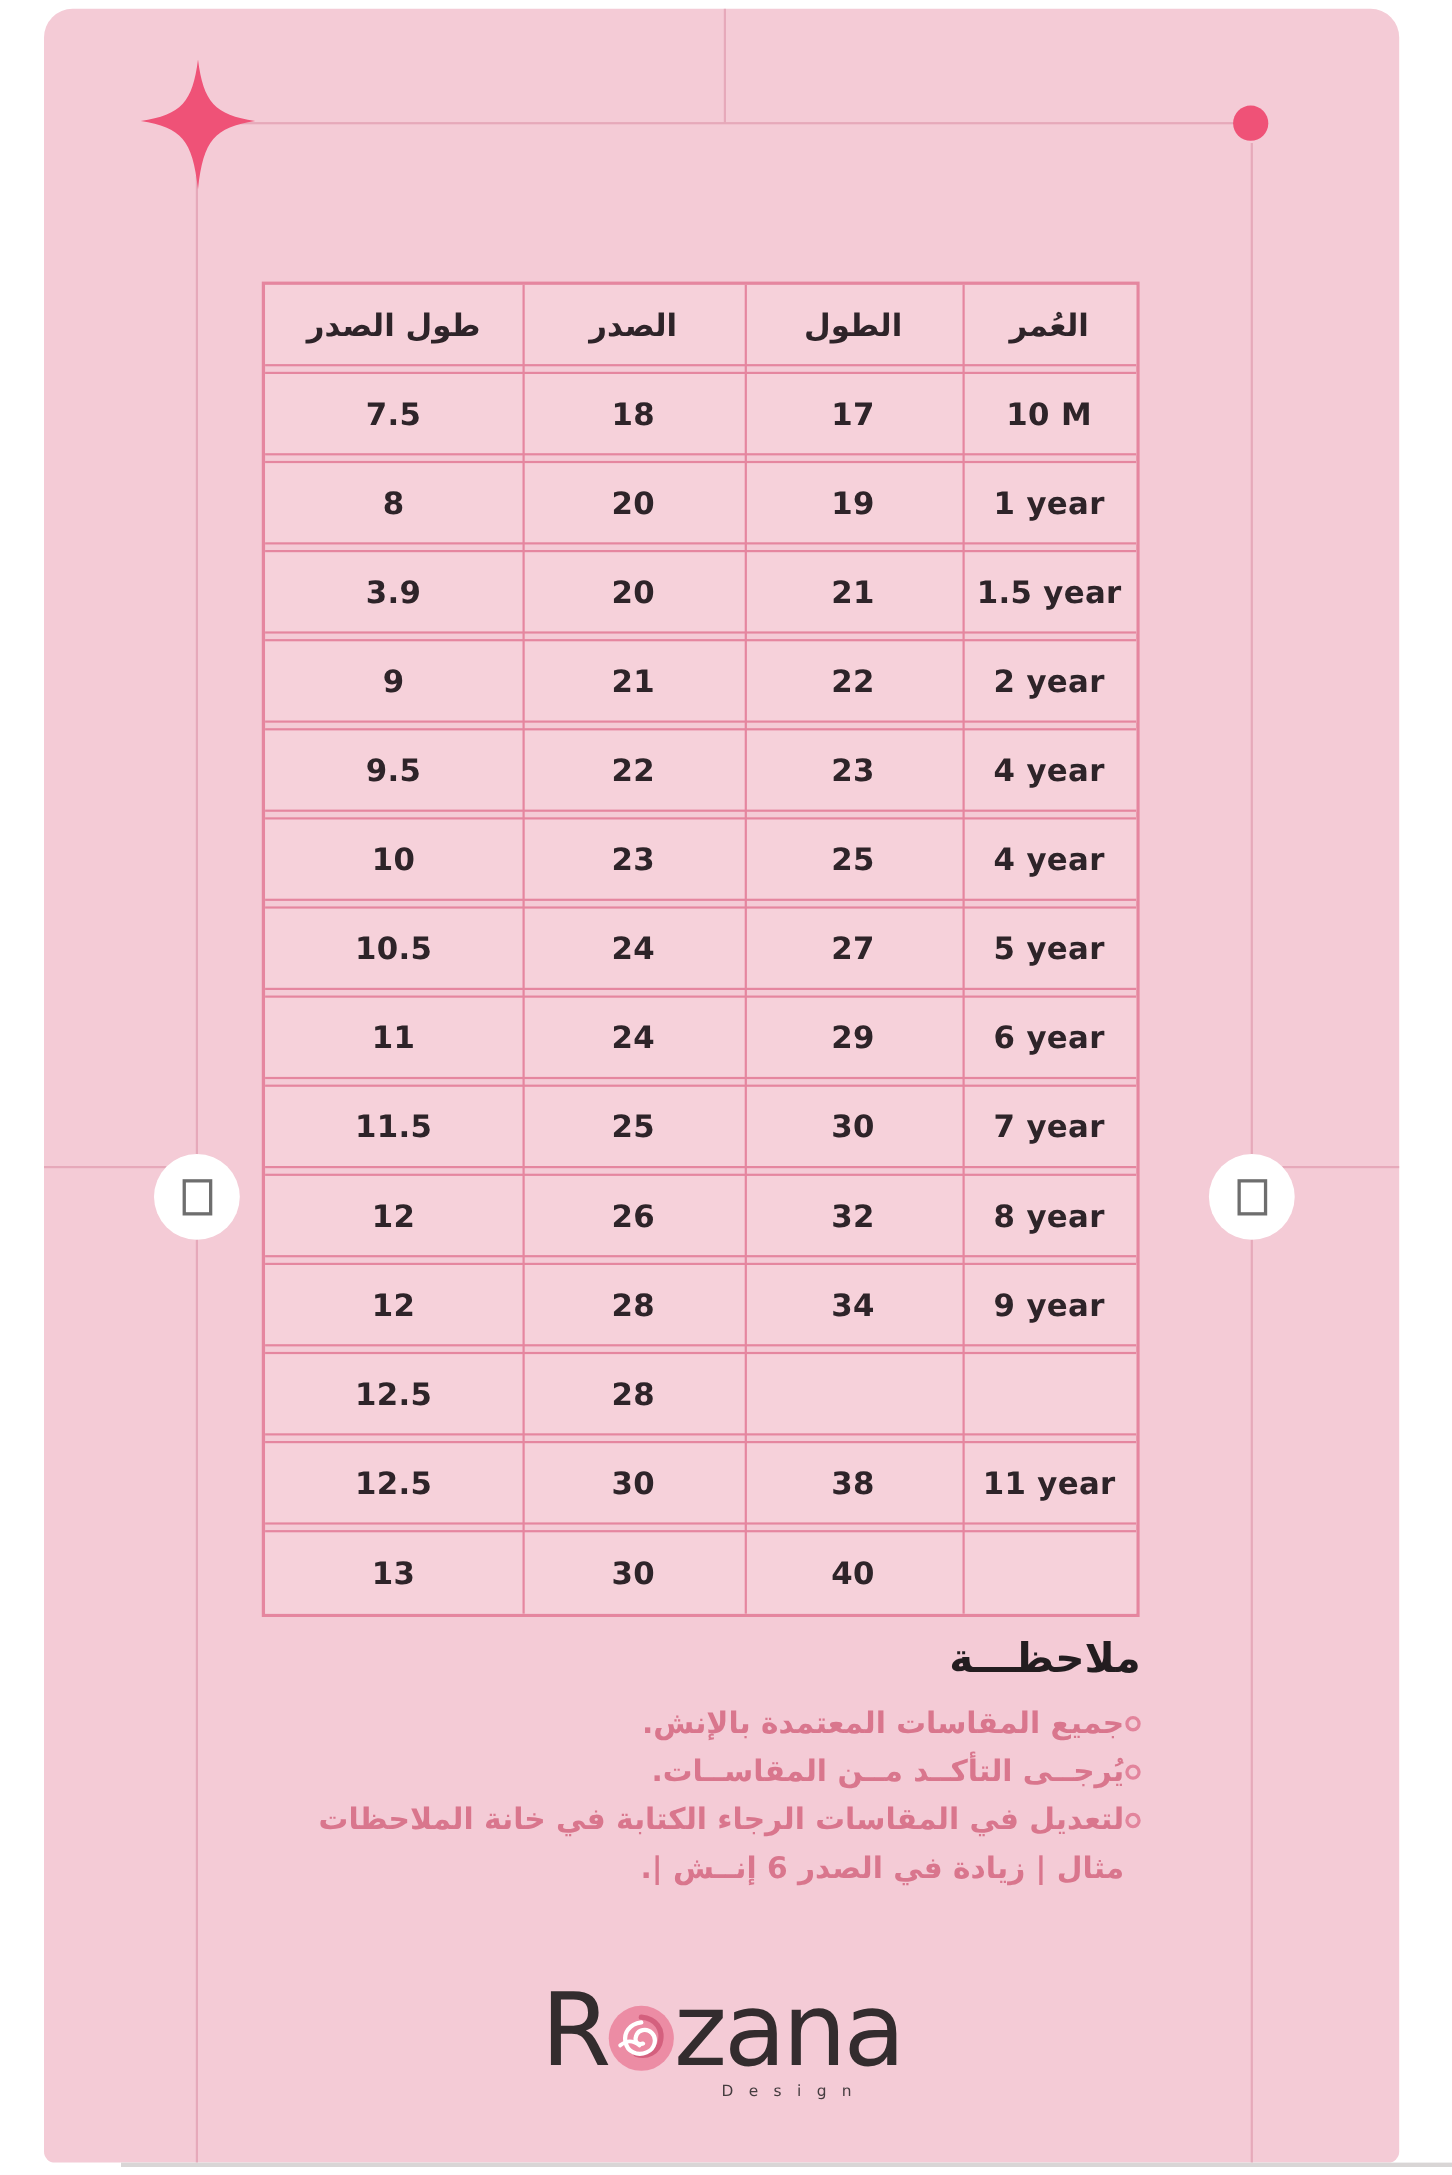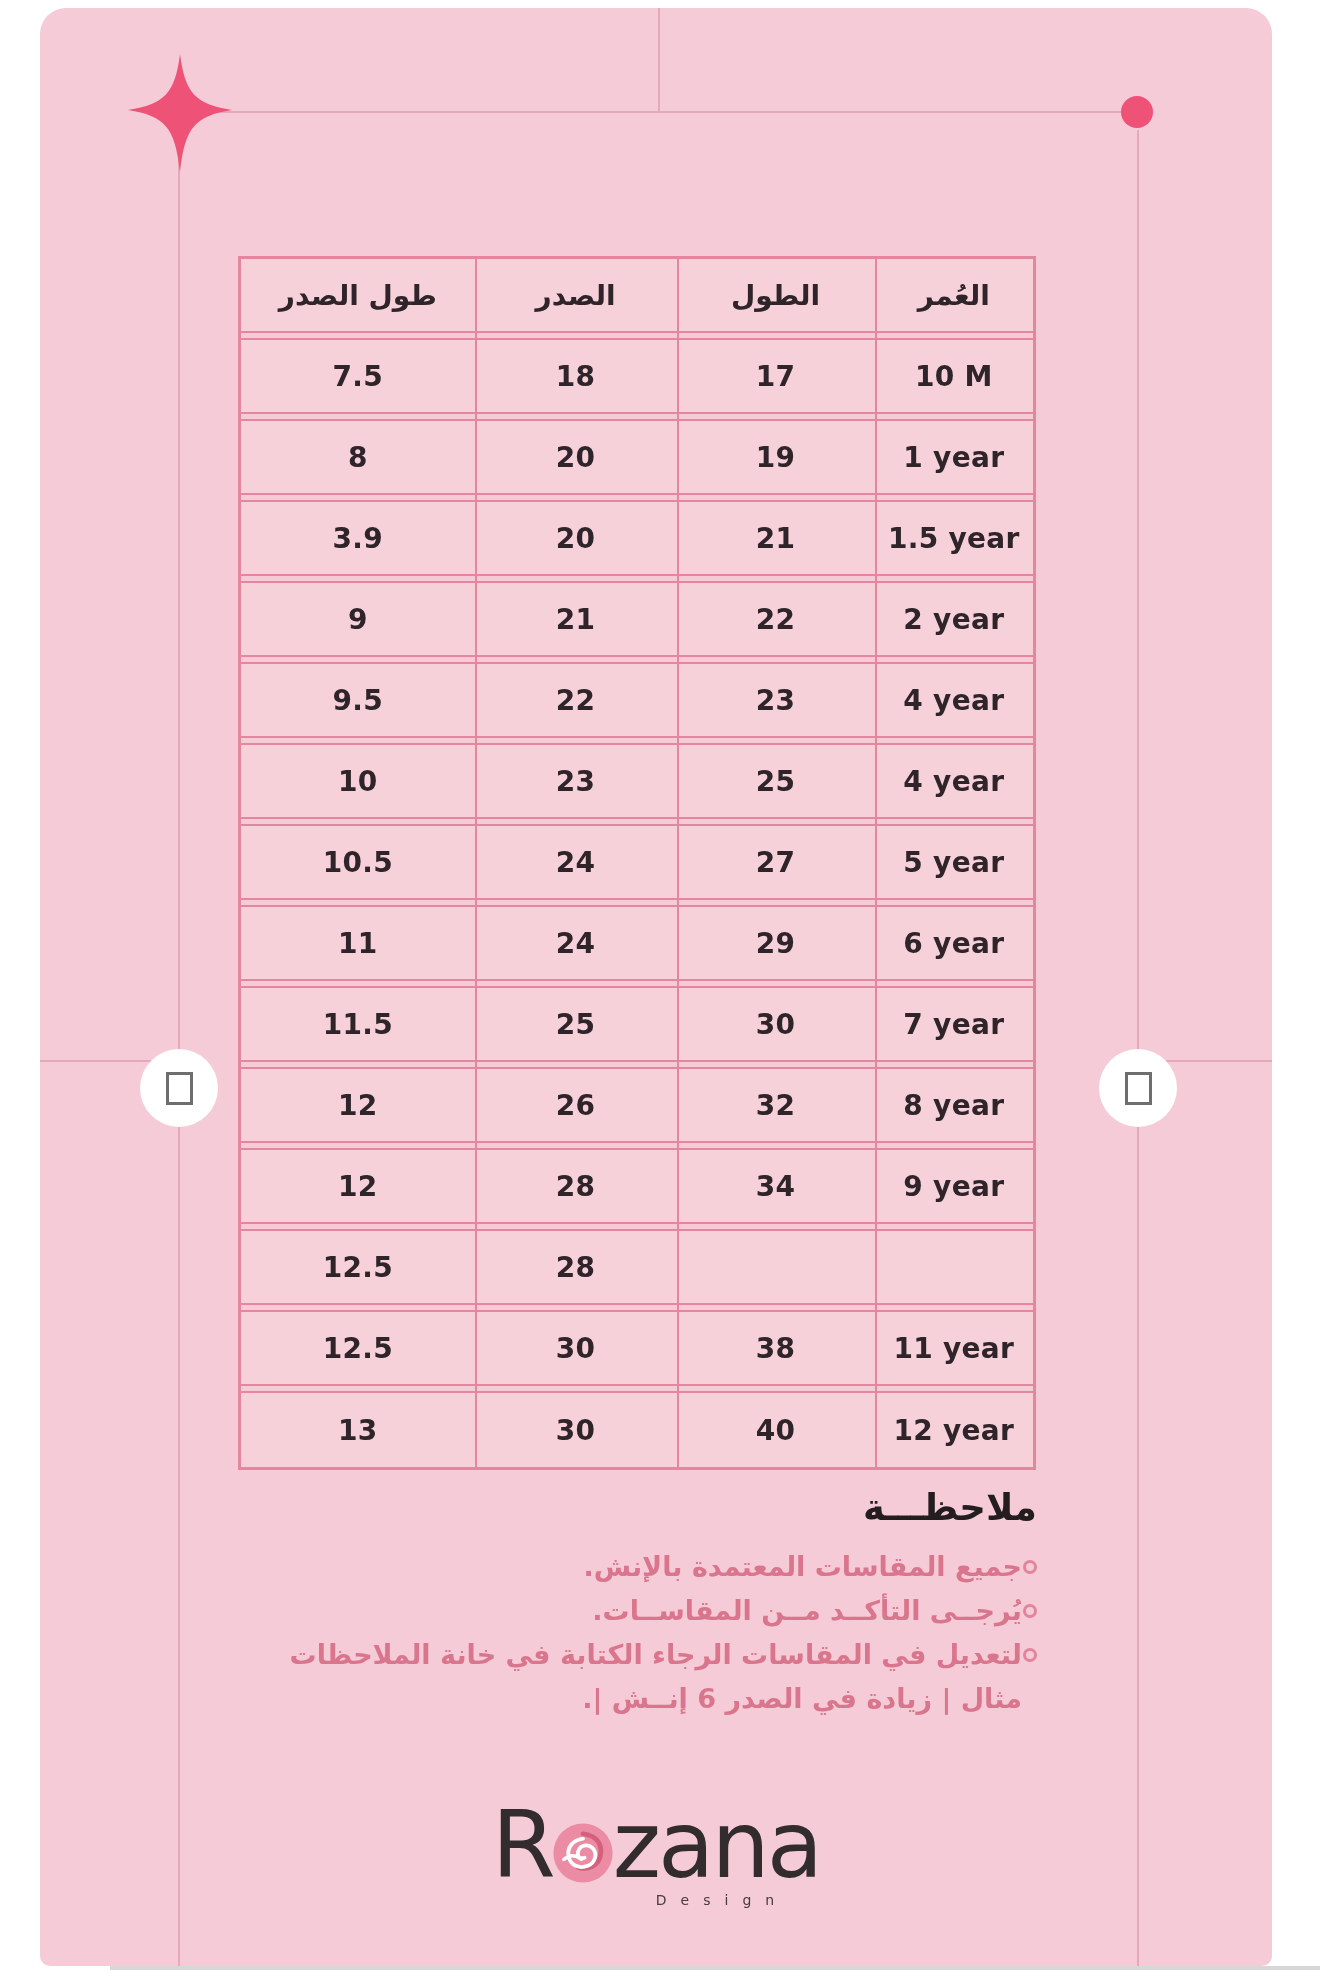--- a/index.html
+++ b/index.html
@@ -170,21 +170,20 @@
         <div class="trow">
           <div class="tcell c0">12.5</div>
           <div class="tcell c1">30</div>
           <div class="tcell c2">38</div>
           <div class="tcell c3">11 year</div>
         </div>
         <div class="trow">
           <div class="tcell c0">13</div>
           <div class="tcell c1">30</div>
           <div class="tcell c2">40</div>
-          <div class="tcell c3">12 year</div>
         </div>
       </div>
 
     <div class="handle left">
       <div class="sq"></div>
     </div>
     <div class="handle right">
       <div class="sq"></div>
     </div>
 

